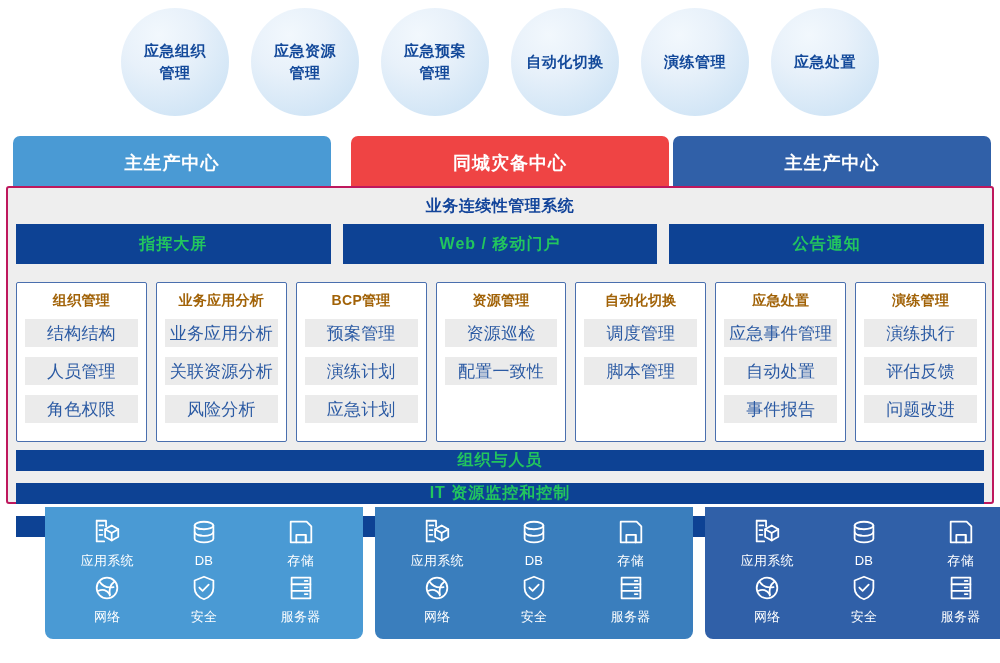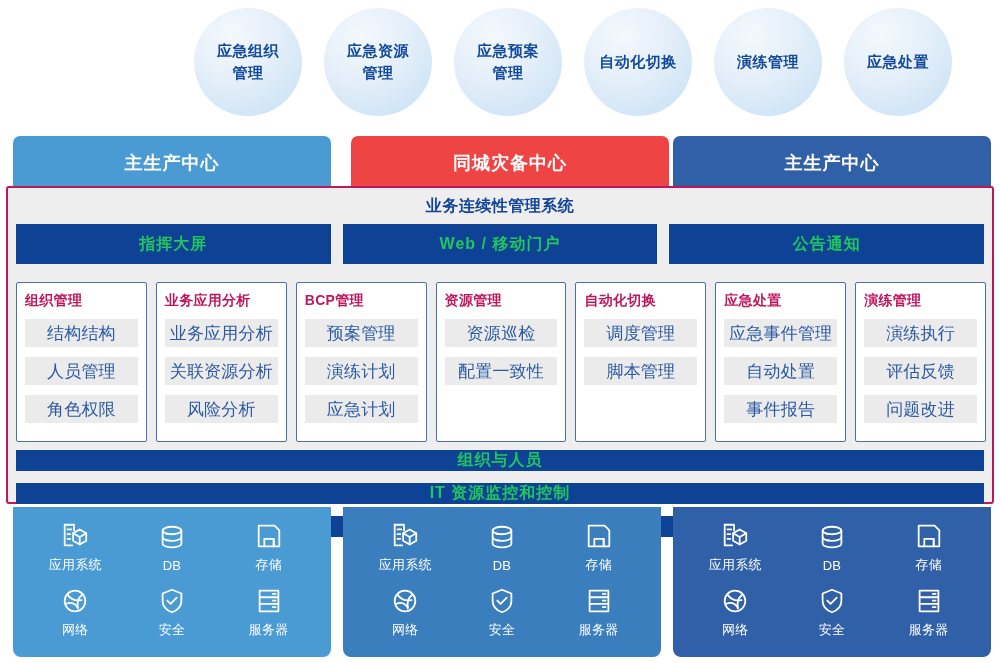--- a/index.html
+++ b/index.html
@@ -10,21 +10,21 @@
     font-family: "Liberation Sans", "DejaVu Sans", sans-serif;
     overflow: hidden;
   }
   .page { position: relative; width: 1000px; height: 663px; background: #fff; }
 
   
   .circles {
     position: absolute;
     top: 8px; left: 0; width: 1000px; height: 116px;
     display: flex;
-    justify-content: flex-end;
+    justify-content: center;
     padding: 0 48px;
     gap: 22px;
   }
   .circle {
     width: 108px; height: 108px;
     border-radius: 50%;
     background: radial-gradient(circle at 35% 25%, #f2f8fd 0%, #e8f1fa 35%, #d3e6f6 75%, #c6dff3 100%);
     display: flex; flex-direction: column;
     align-items: center; justify-content: center;
     color: #13499a;
@@ -97,21 +97,22 @@
   .card {
     flex: 1;
     background: #ffffff;
     border: 1px solid #4a6fae;
     border-radius: 2px;
     padding: 9px 8px 8px;
     display: flex; flex-direction: column;
     align-items: stretch;
   }
   .card-title {
-    color: #be185d;
+    text-align: center;
+    color: #a16207;
     font-size: 14px; font-weight: bold;
     margin-bottom: 9px;
     letter-spacing: .3px;
   }
   .chip {
     background: #ebebeb;
     color: #2b5aa3;
     font-size: 17px;
     height: 28px;
     margin-bottom: 10px;
@@ -123,27 +124,28 @@
 
   .row-bars.bottom { position: absolute; top: 262px; left: 0; width: 100%; flex-direction: column; }
 
   
   .bottoms {
     position: absolute;
     top: 507px; left: 0; width: 1000px; height: 150px;
   }
   .bpanel {
     position: absolute;
-    top: 0; height: 150px;
+    top: 0; height: 132px;
     border-radius: 0 0 8px 8px;
     display: grid;
     grid-template-columns: repeat(3, 1fr);
     grid-template-rows: repeat(2, 1fr);
     align-items: center;
     padding: 8px 14px 12px;
+    margin-left: 32px;
   }
   .bpanel.b1 { left: 13px;  width: 318px; background: #4a9ad4; }
   .bpanel.b2 { left: 343px; width: 318px; background: #3a7ebd; }
   .bpanel.b3 { left: 673px; width: 318px; background: #3060a8; }
 
   .ic {
     display: flex; flex-direction: column;
     align-items: center; justify-content: center;
     gap: 5px;
     color: #ffffff;

